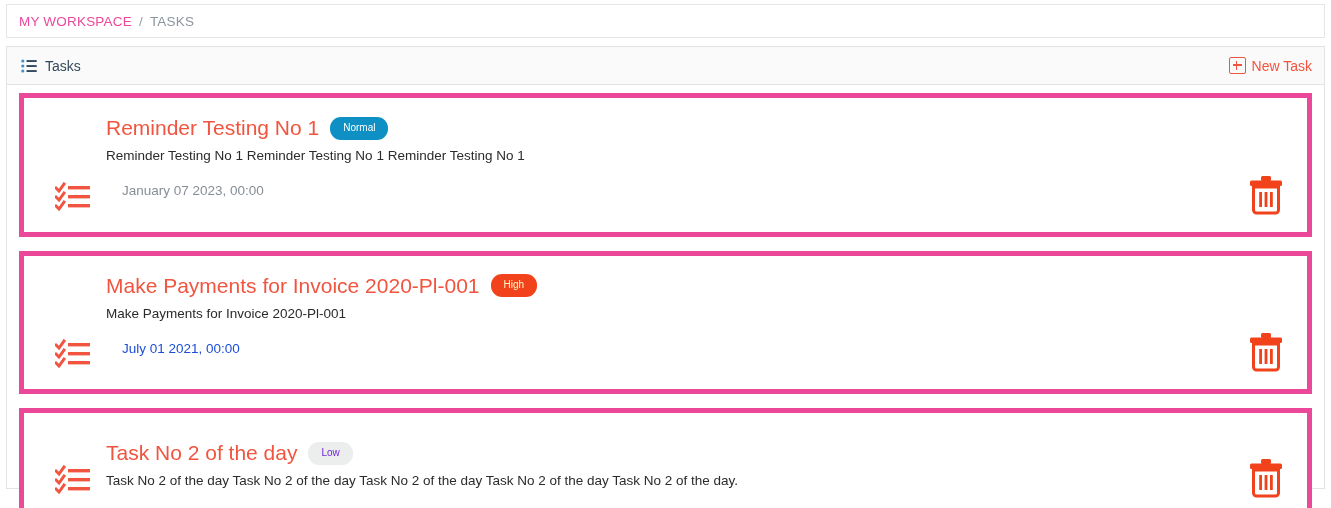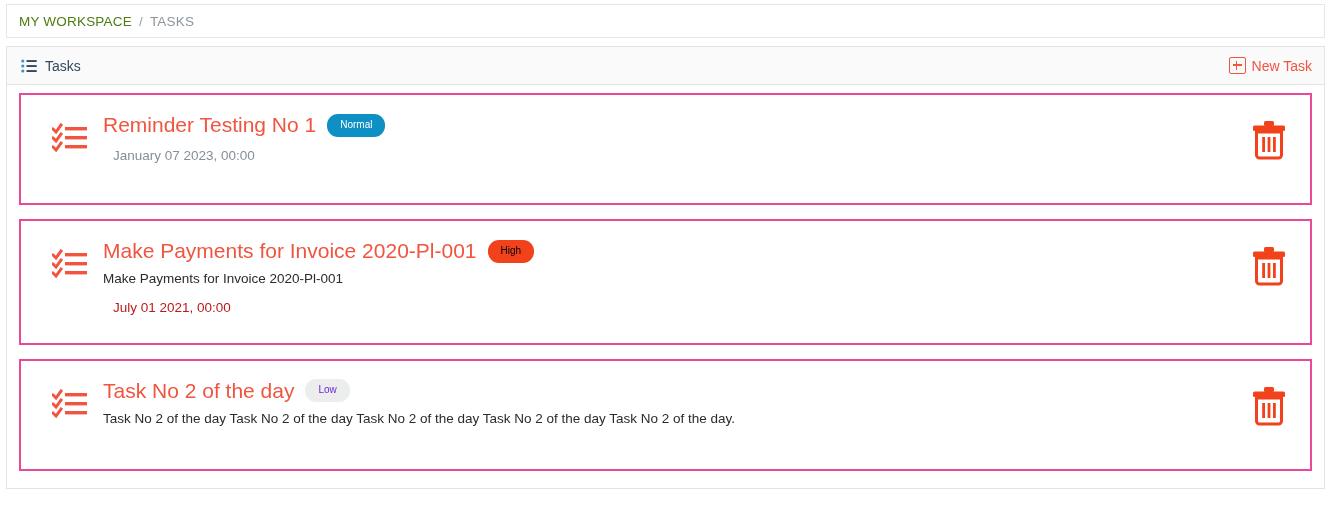--- a/index.html
+++ b/index.html
@@ -22,21 +22,21 @@
     height: 34px;
     border: 1px solid #e6e6e6;
     background: #ffffff;
     display: flex;
     align-items: center;
     padding-left: 12px;
     font-size: 13.5px;
     letter-spacing: .2px;
   }
   .crumb-link {
-    color: #4d7c0f;
+    color: #ec4899;
     text-decoration: none;
     font-size: 13.5px;
   }
   .crumb-sep {
     color: #9aa0a6;
     margin: 0 7px;
     font-size: 13.5px;
   }
   .crumb-current {
     color: #8c949c;
@@ -99,24 +99,24 @@
   }
   .plus-box::before { left: 3px; right: 3px; top: 6px; height: 1.5px; }
   .plus-box::after  { top: 3px; bottom: 3px; left: 6px; width: 1.5px; }
 
   
   .task-list {
     padding: 8px 12px 0 12px;
   }
   .task-card {
     box-sizing: border-box;
-    border: 2px solid #ec4899;
+    border: 5px solid #ec4899;
     background: #ffffff;
     display: flex;
-    align-items: flex-start;
+    align-items: flex-end;
     padding: 16px 14px 16px 16px;
     margin-bottom: 14px;
     min-height: 112px;
     position: relative;
   }
   .task-icon-cell {
     width: 66px;
     flex: 0 0 66px;
     display: flex;
     align-items: flex-start;
@@ -146,36 +146,36 @@
     display: inline-flex;
     align-items: center;
     justify-content: center;
     border-radius: 11px;
     font-size: 10px;
     line-height: 1;
     padding: 6px 13px 7px 13px;
     white-space: nowrap;
   }
   .badge-normal { background: #0e90c4; color: #ffffff; }
-  .badge-high   { background: #f1421b; color: #000000; }
+  .badge-high   { background: #f1421b; color: #fef9c3; }
   .badge-low    { background: #eceded; color: #6d28d9; }
 
   .task-desc {
     font-size: 13.5px;
     color: #2b2b2b;
     line-height: 1.4;
     margin: 0 0 8px 0;
   }
   .task-date {
     font-size: 13.5px;
     line-height: 1.3;
-    margin: 10px;
+    margin: 16px;
   }
   .date-normal  { color: #868e96; }
-  .date-overdue { color: #b91c1c; }
+  .date-overdue { color: #1d4ed8; }
 
   .task-actions {
     flex: 0 0 auto;
     display: flex;
     align-items: flex-start;
     padding-top: 8px;
     padding-right: 8px;
   }
   .delete-btn {
     background: none;
@@ -230,20 +230,21 @@
           <rect x="13" y="22" width="22" height="3.4" fill="#f1543f"></rect>
         </svg>
       </span>
     </div>
 
     <div class="task-body">
       <div class="task-title-row">
         <h3 class="task-title">Reminder Testing No 1</h3>
         <span class="badge badge-normal">Normal</span>
       </div>
+      <p class="task-desc">Reminder Testing No 1 Reminder Testing No 1 Reminder Testing No 1</p>
       <p class="task-date date-normal">January 07 2023, 00:00</p>
     </div>
 
     <div class="task-actions">
       <button class="delete-btn">
         <span>
           <svg width="38" height="42" viewBox="0 0 38 42" aria-hidden="true">
             <rect x="3" y="6.5" width="32" height="5.5" rx="1.5" fill="#f1421b"></rect>
             <rect x="14" y="2" width="10" height="5" rx="1.5" fill="#f1421b"></rect>
             <path d="M6.5 13 H31.5 V36 a3 3 0 0 1 -3 3 H9.5 a3 3 0 0 1 -3 -3 Z" fill="none" stroke="#f1421b" stroke-width="3"></path>

